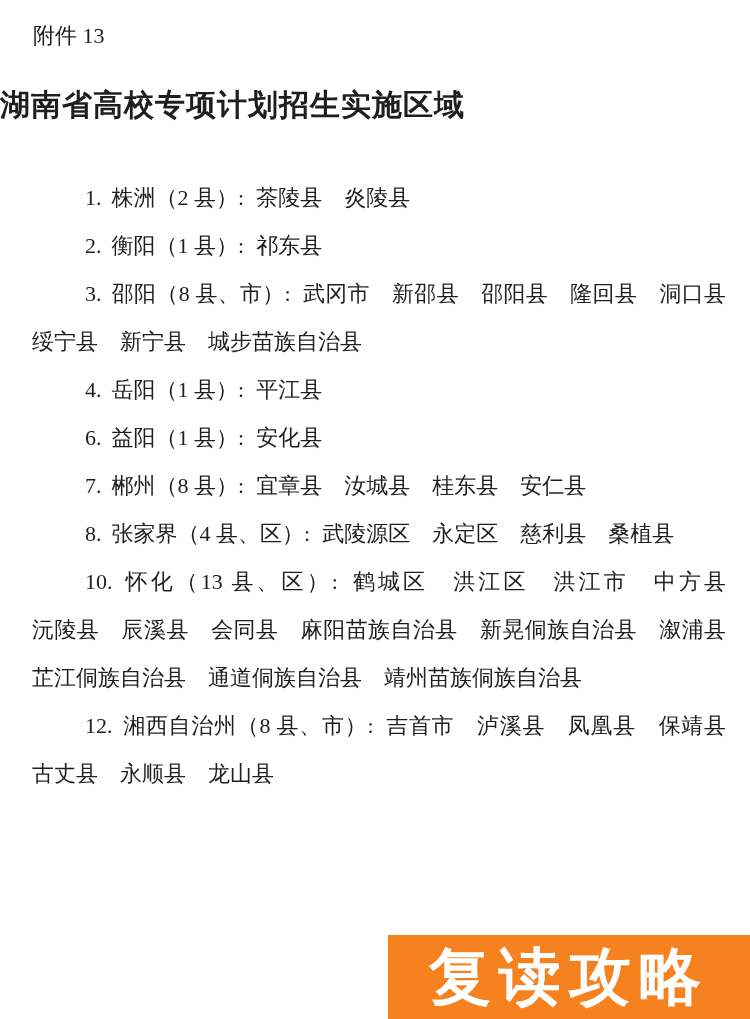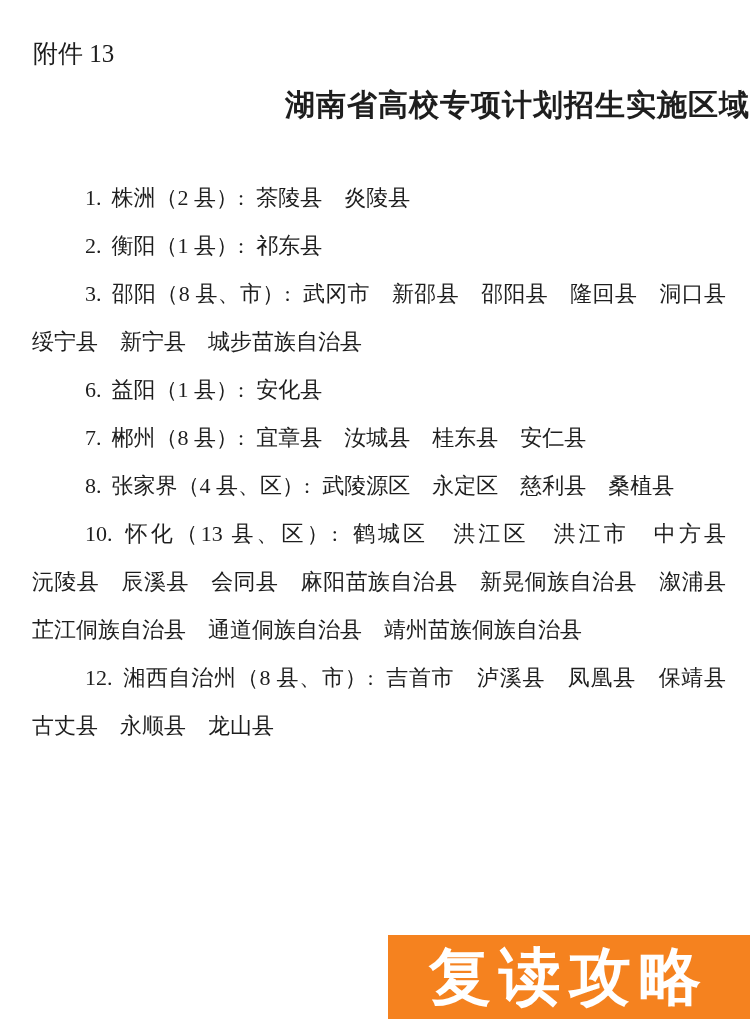--- a/index.html
+++ b/index.html
@@ -9,29 +9,28 @@
     height: 1019px;
     background: #ffffff;
     overflow: hidden;
     font-family: "Liberation Serif", serif;
     color: #1e1e1e;
   }
   .attachment {
     position: absolute;
     left: 33px;
     top: 21px;
-    font-size: 25px;
-    margin-top: 16px;
+    font-size: 22px;
   }
   .doc-title {
     position: absolute;
     left: 0;
     right: 0;
     top: 85px;
-    text-align: right;
+    text-align: left;
     font-size: 30px;
     font-weight: bold;
     letter-spacing: 1px;
   }
   .region-list {
     position: absolute;
     left: 32px;
     top: 174px;
     width: 694px;
   }
@@ -70,20 +69,21 @@
 <div class="page">
 
   <div class="attachment">附件 13</div>
 
   <div class="doc-title">湖南省高校专项计划招生实施区域</div>
 
   <div class="region-list">
       <p><span class="item-num">1.</span><span class="city-name">株洲</span><span class="county-count">（2 县）:</span><span class="county-name">茶陵县</span>　<span class="county-name">炎陵县</span></p>
       <p><span class="item-num">2.</span><span class="city-name">衡阳</span><span class="county-count">（1 县）:</span><span class="county-name">祁东县</span></p>
       <p><span class="item-num">3.</span><span class="city-name">邵阳</span><span class="county-count">（8 县、市）:</span><span class="county-name">武冈市</span>　<span class="county-name">新邵县</span>　<span class="county-name">邵阳县</span>　<span class="county-name">隆回县</span>　<span class="county-name">洞口县</span>　<span class="county-name">绥宁县</span>　<span class="county-name">新宁县</span>　<span class="county-name">城步苗族自治县</span></p>
+      <p><span class="item-num">4.</span><span class="city-name">岳阳</span><span class="county-count">（1 县）:</span><span class="county-name">平江县</span></p>
       <p><span class="item-num">6.</span><span class="city-name">益阳</span><span class="county-count">（1 县）:</span><span class="county-name">安化县</span></p>
       <p><span class="item-num">7.</span><span class="city-name">郴州</span><span class="county-count">（8 县）:</span><span class="county-name">宜章县</span>　<span class="county-name">汝城县</span>　<span class="county-name">桂东县</span>　<span class="county-name">安仁县</span></p>
       <p><span class="item-num">8.</span><span class="city-name">张家界</span><span class="county-count">（4 县、区）:</span><span class="county-name">武陵源区</span>　<span class="county-name">永定区</span>　<span class="county-name">慈利县</span>　<span class="county-name">桑植县</span></p>
       <p><span class="item-num">10.</span><span class="city-name">怀化</span><span class="county-count">（13 县、区）:</span><span class="county-name">鹤城区</span>　<span class="county-name">洪江区</span>　<span class="county-name">洪江市</span>　<span class="county-name">中方县</span>　<span class="county-name">沅陵县</span>　<span class="county-name">辰溪县</span>　<span class="county-name">会同县</span>　<span class="county-name">麻阳苗族自治县</span>　<span class="county-name">新晃侗族自治县</span>　<span class="county-name">溆浦县</span>　<span class="county-name">芷江侗族自治县</span>　<span class="county-name">通道侗族自治县</span>　<span class="county-name">靖州苗族侗族自治县</span></p>
       <p><span class="item-num">12.</span><span class="city-name">湘西自治州</span><span class="county-count">（8 县、市）:</span><span class="county-name">吉首市</span>　<span class="county-name">泸溪县</span>　<span class="county-name">凤凰县</span>　<span class="county-name">保靖县</span>　<span class="county-name">古丈县</span>　<span class="county-name">永顺县</span>　<span class="county-name">龙山县</span></p>
     </div>
 
   <div class="watermark-banner" style="background: rgb(245, 130, 31); color: rgb(255, 255, 255);">
     <span>复读攻略</span>
   </div>

